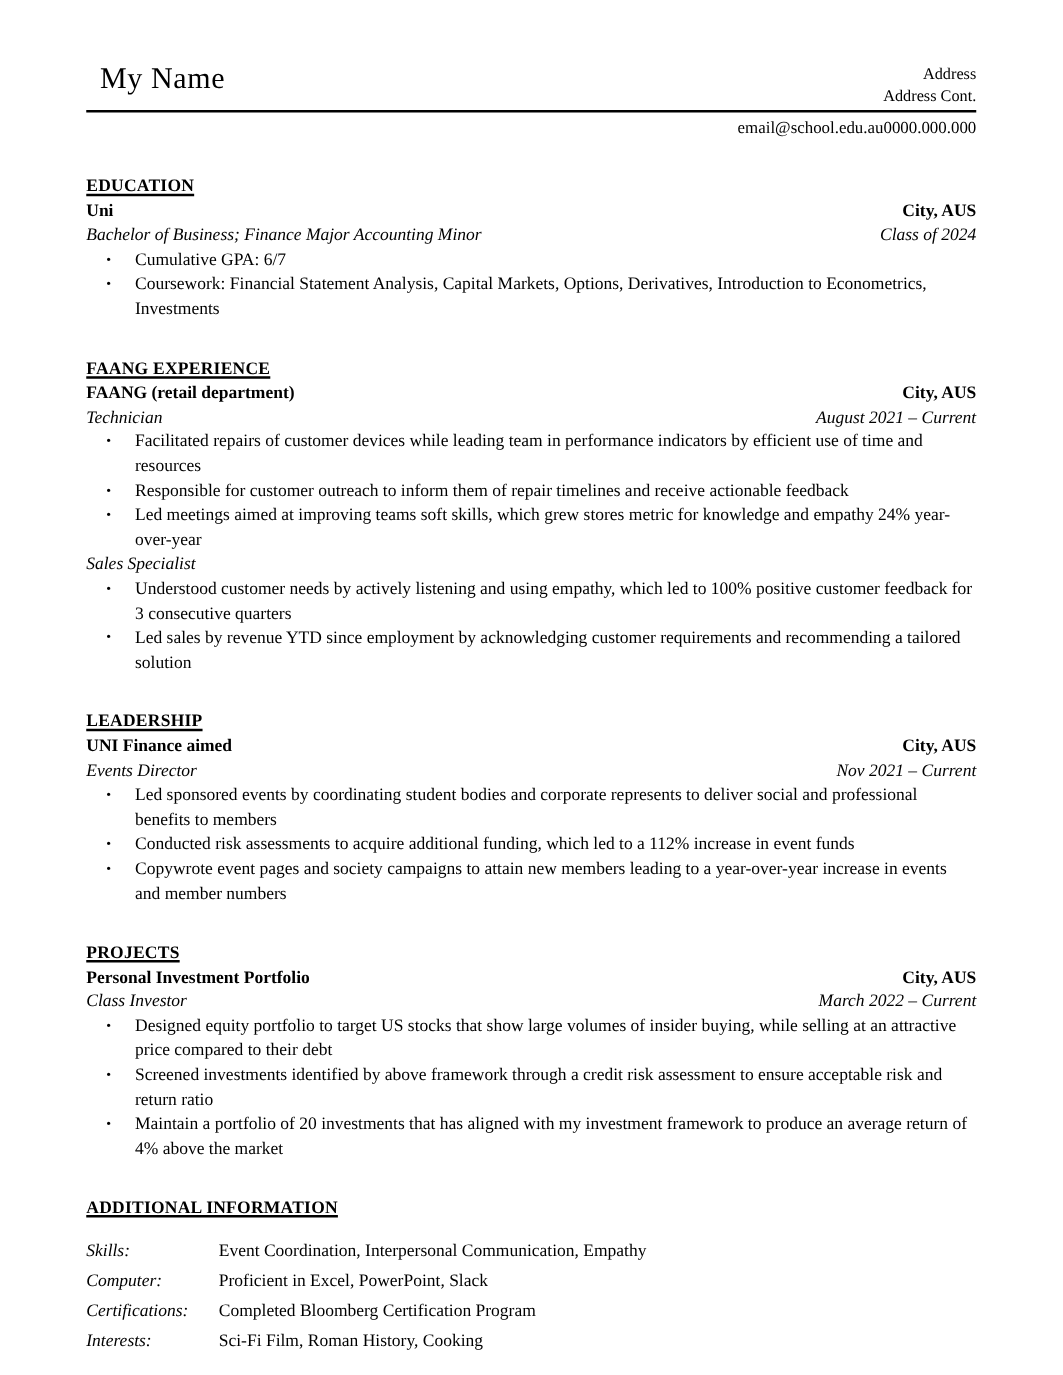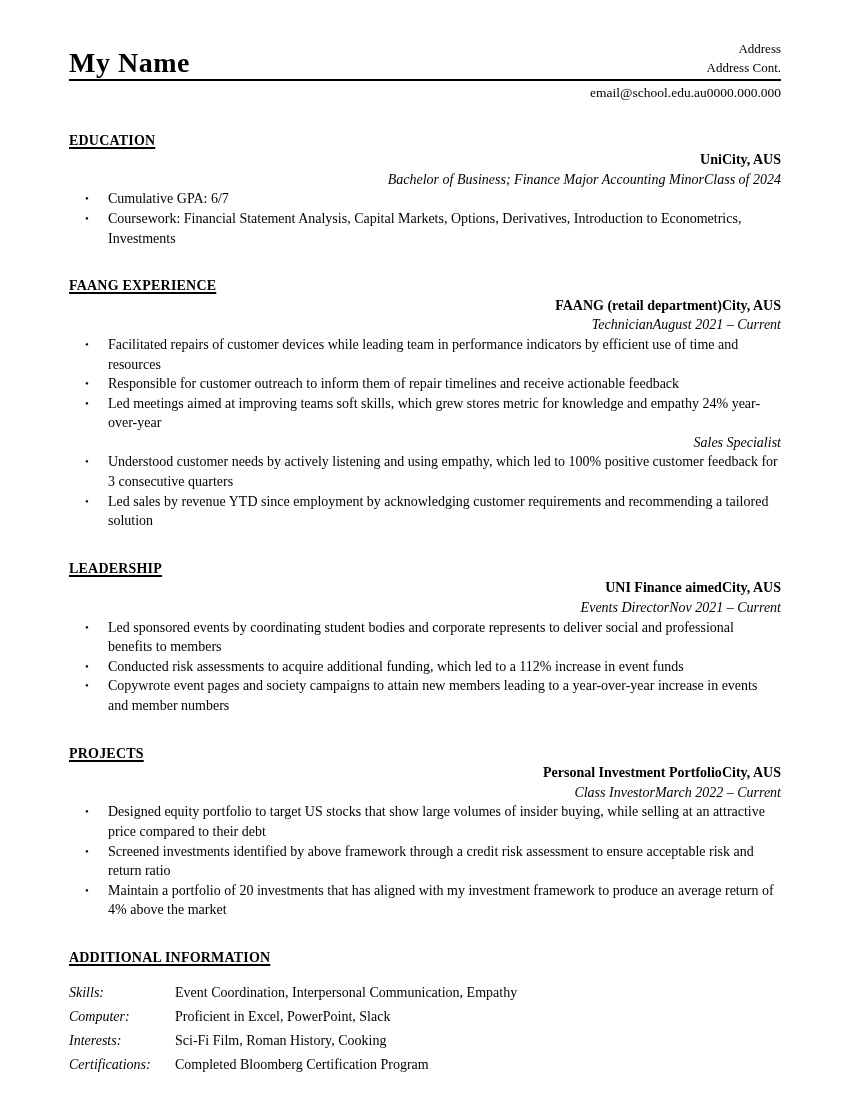--- a/index.html
+++ b/index.html
@@ -19,23 +19,23 @@
 
   
   .header-top {
     display: flex;
     justify-content: space-between;
     align-items: flex-end;
     border-bottom: 2px solid #000;
     padding-bottom: 1px;
   }
   .person-name {
-    font-size: 28px;
-    font-weight: bold;
-    margin: 0;
+    font-size: 24px;
+    font-weight: normal;
+    margin: 11px;
     line-height: 1.05;
     letter-spacing: 0.5px;
   }
   .addr-block {
     text-align: right;
     font-size: 13px;
     line-height: 1.45;
   }
   .header-contact {
     display: flex;
@@ -51,21 +51,21 @@
     font-size: 14px;
     font-weight: bold;
     margin: 0;
     text-decoration: underline;
     text-decoration-thickness: 1.5px;
     text-underline-offset: 2px;
     letter-spacing: 0.2px;
   }
   .row {
     display: flex;
-    justify-content: flex-end;
+    justify-content: space-between;
   }
   .org { font-weight: bold; }
   .loc { font-weight: bold; white-space: nowrap; }
   .role { font-style: italic; }
   .dates { font-style: italic; white-space: nowrap; }
 
   .bullet {
     display: flex;
     align-items: flex-start;
   }
@@ -237,23 +237,23 @@
     <div class="info-rows">
       <div class="info-row">
         <span class="info-label">Skills:</span>
         <span class="info-value">Event Coordination, Interpersonal Communication, Empathy</span>
       </div>
       <div class="info-row">
         <span class="info-label">Computer:</span>
         <span class="info-value">Proficient in Excel, PowerPoint, Slack</span>
       </div>
       <div class="info-row">
+        <span class="info-label">Certifications:</span>
+        <span class="info-value">Completed Bloomberg Certification Program</span>
+      </div>
+      <div class="info-row">
         <span class="info-label">Interests:</span>
         <span class="info-value">Sci-Fi Film, Roman History, Cooking</span>
       </div>
-      <div class="info-row">
-        <span class="info-label">Certifications:</span>
-        <span class="info-value">Completed Bloomberg Certification Program</span>
-      </div>
     </div>
   </section>
 
 </div>
 
 </body></html>

